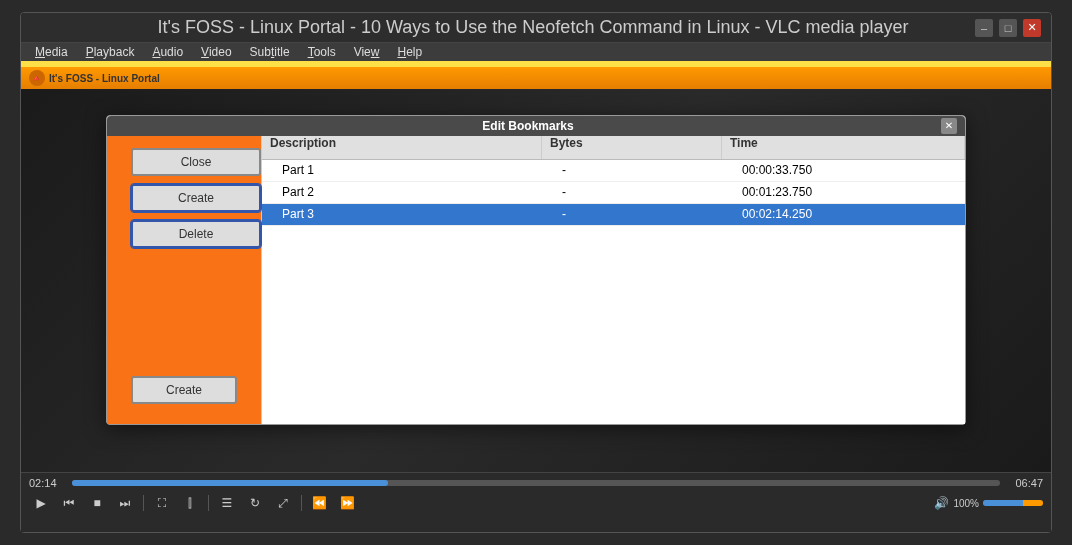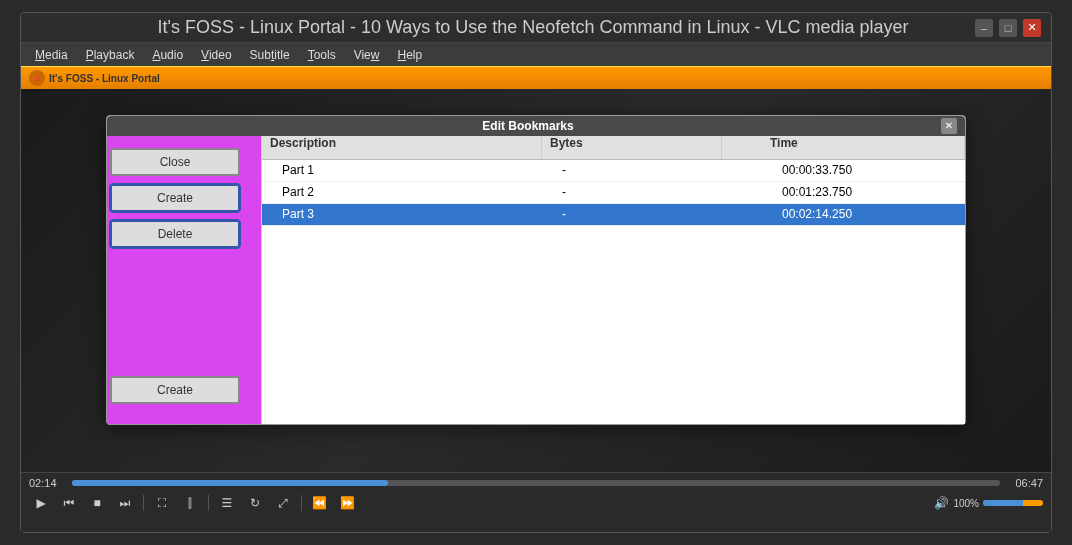--- a/index.html
+++ b/index.html
@@ -61,21 +61,21 @@
     }
     .title-btn.close-btn { background: #c0392b; color: #fff; }
 
     
     .menu-bar {
       background: #3c3c3c;
       height: 24px;
       display: flex;
       align-items: center;
       padding: 0 6px;
-      border-bottom: 1px solid #fde047;
+      border-bottom: 6px solid #fde047;
       flex-shrink: 0;
       gap: 2px;
     }
     .menu-item {
       padding: 2px 8px;
       color: #ddd;
       font-size: 12px;
       cursor: pointer;
       border-radius: 2px;
     }
@@ -173,25 +173,25 @@
 
     .dialog-body {
       flex: 1;
       display: flex;
       overflow: hidden;
     }
 
     
     .dialog-sidebar {
       width: 155px;
-      padding: 12px 3px;
+      padding: 12px 24px;
       display: flex;
       flex-direction: column;
       gap: 8px;
-      background: #d946ef;
+      background: #f97316;
       border-right: 1px solid #ccc;
     }
 
     .dialog-btn {
       width: 130px;
       height: 28px;
       background: #ddd;
       border: 2px solid #888;
       border-radius: 3px;
       font-size: 12px;
@@ -231,21 +231,21 @@
     .table-header-cell {
       font-size: 12px;
       font-weight: bold;
       color: #333;
       padding: 0 8px;
       border-right: 1px solid #ccc;
     }
 
     .col-desc { width: 280px; }
     .col-bytes { width: 180px; }
-    .col-time { flex: 1; margin-left: 40px; }
+    .col-time { flex: 1; }
 
     .table-body {
       flex: 1;
       overflow-y: auto;
       background: #fff;
     }
 
     .table-row {
       display: flex;
       height: 22px;

